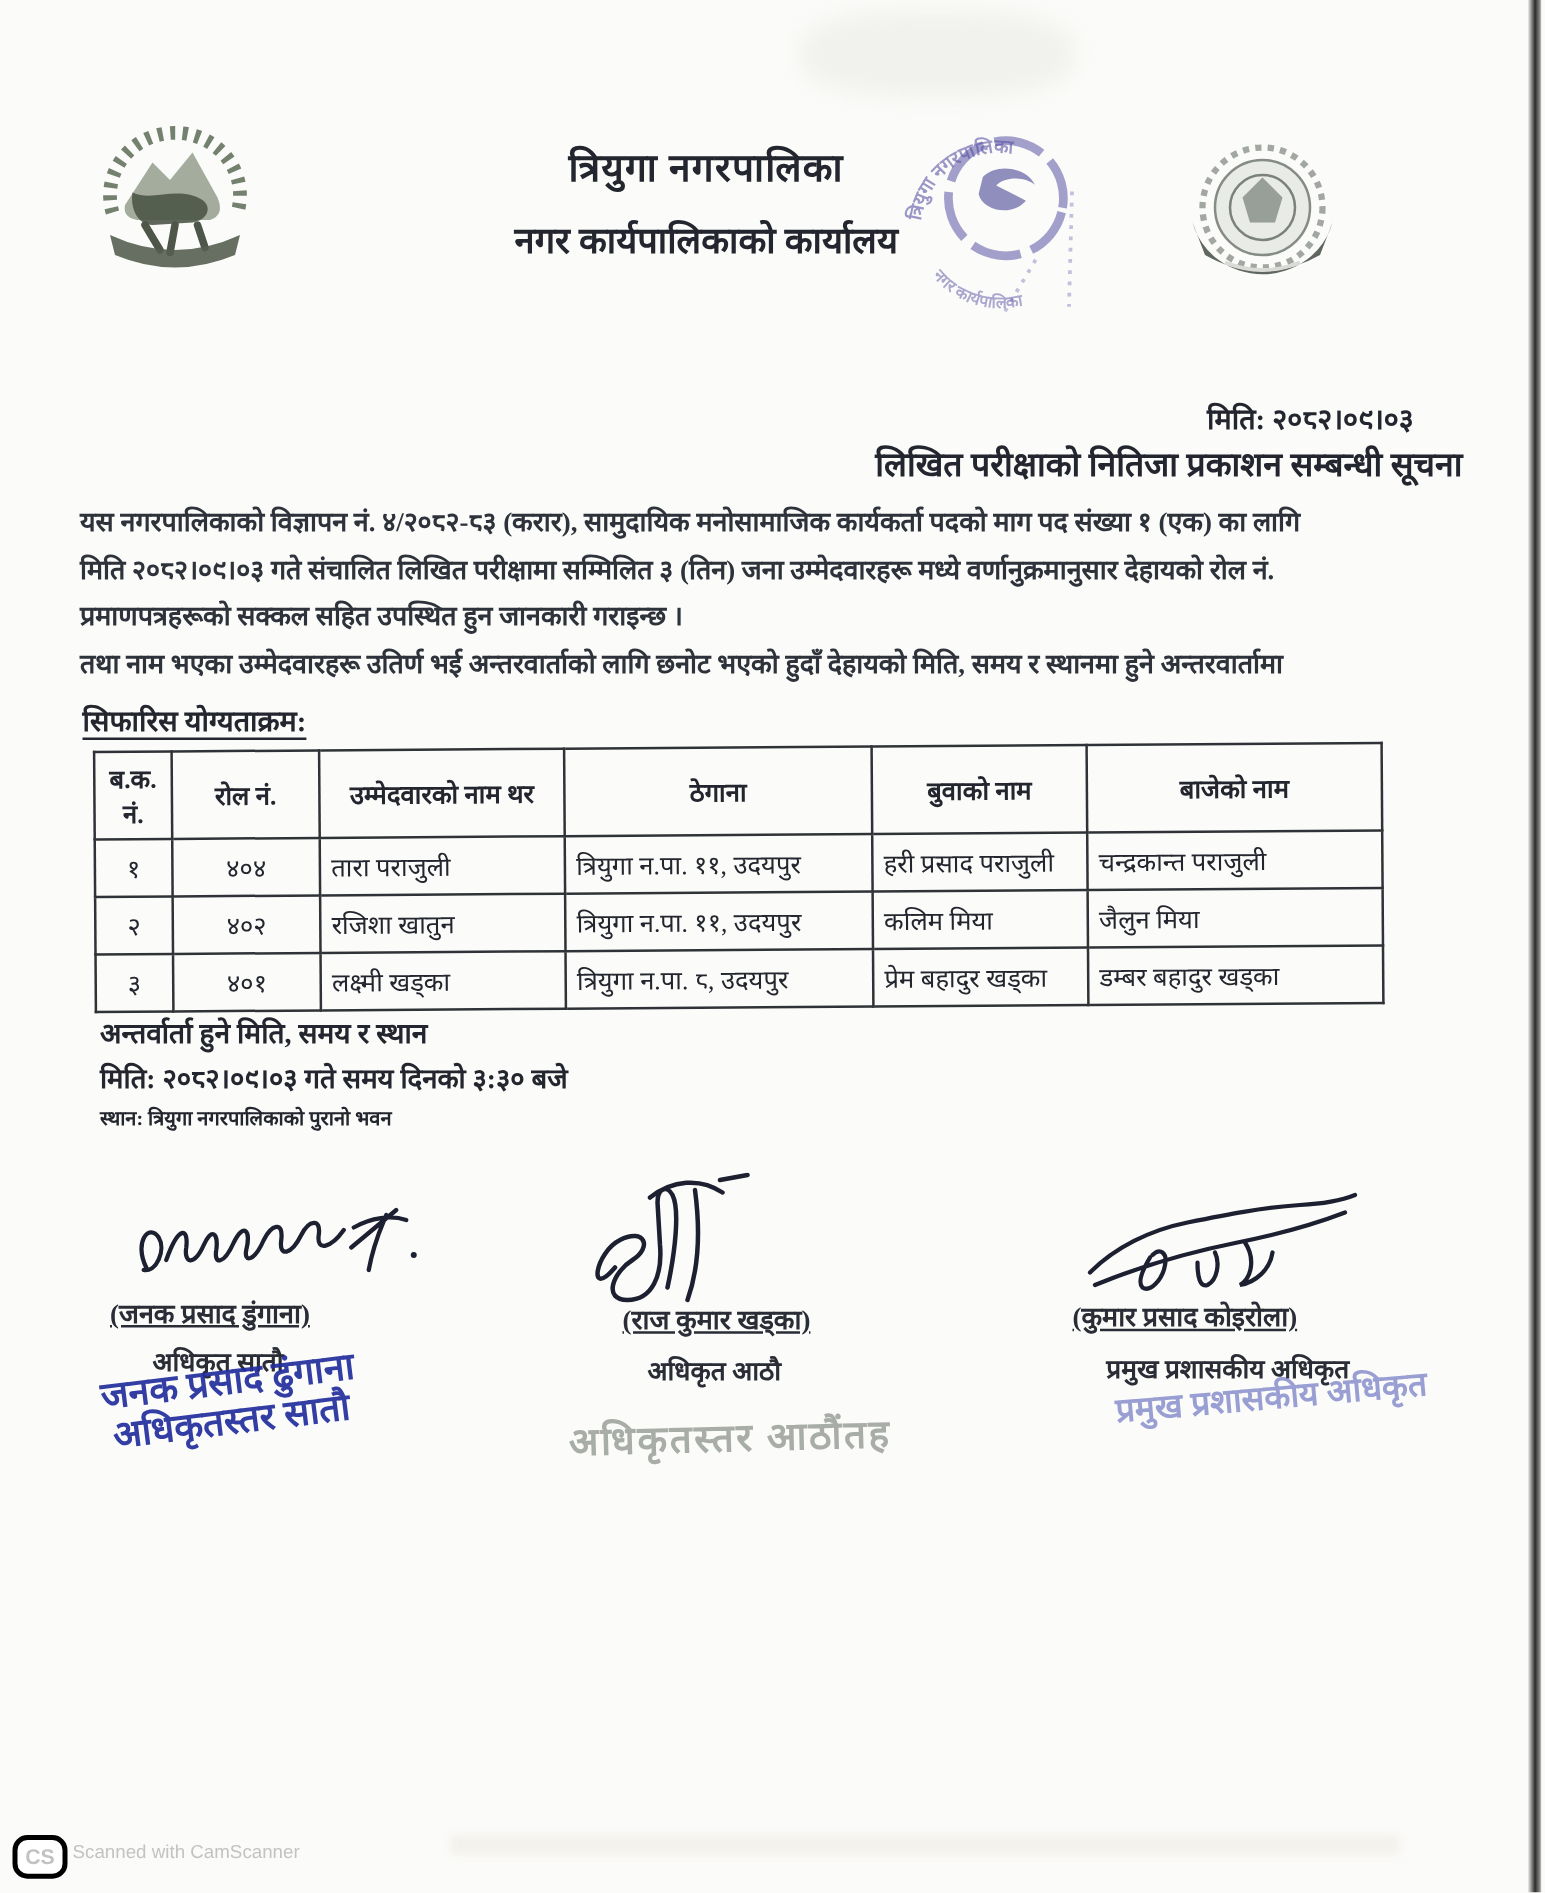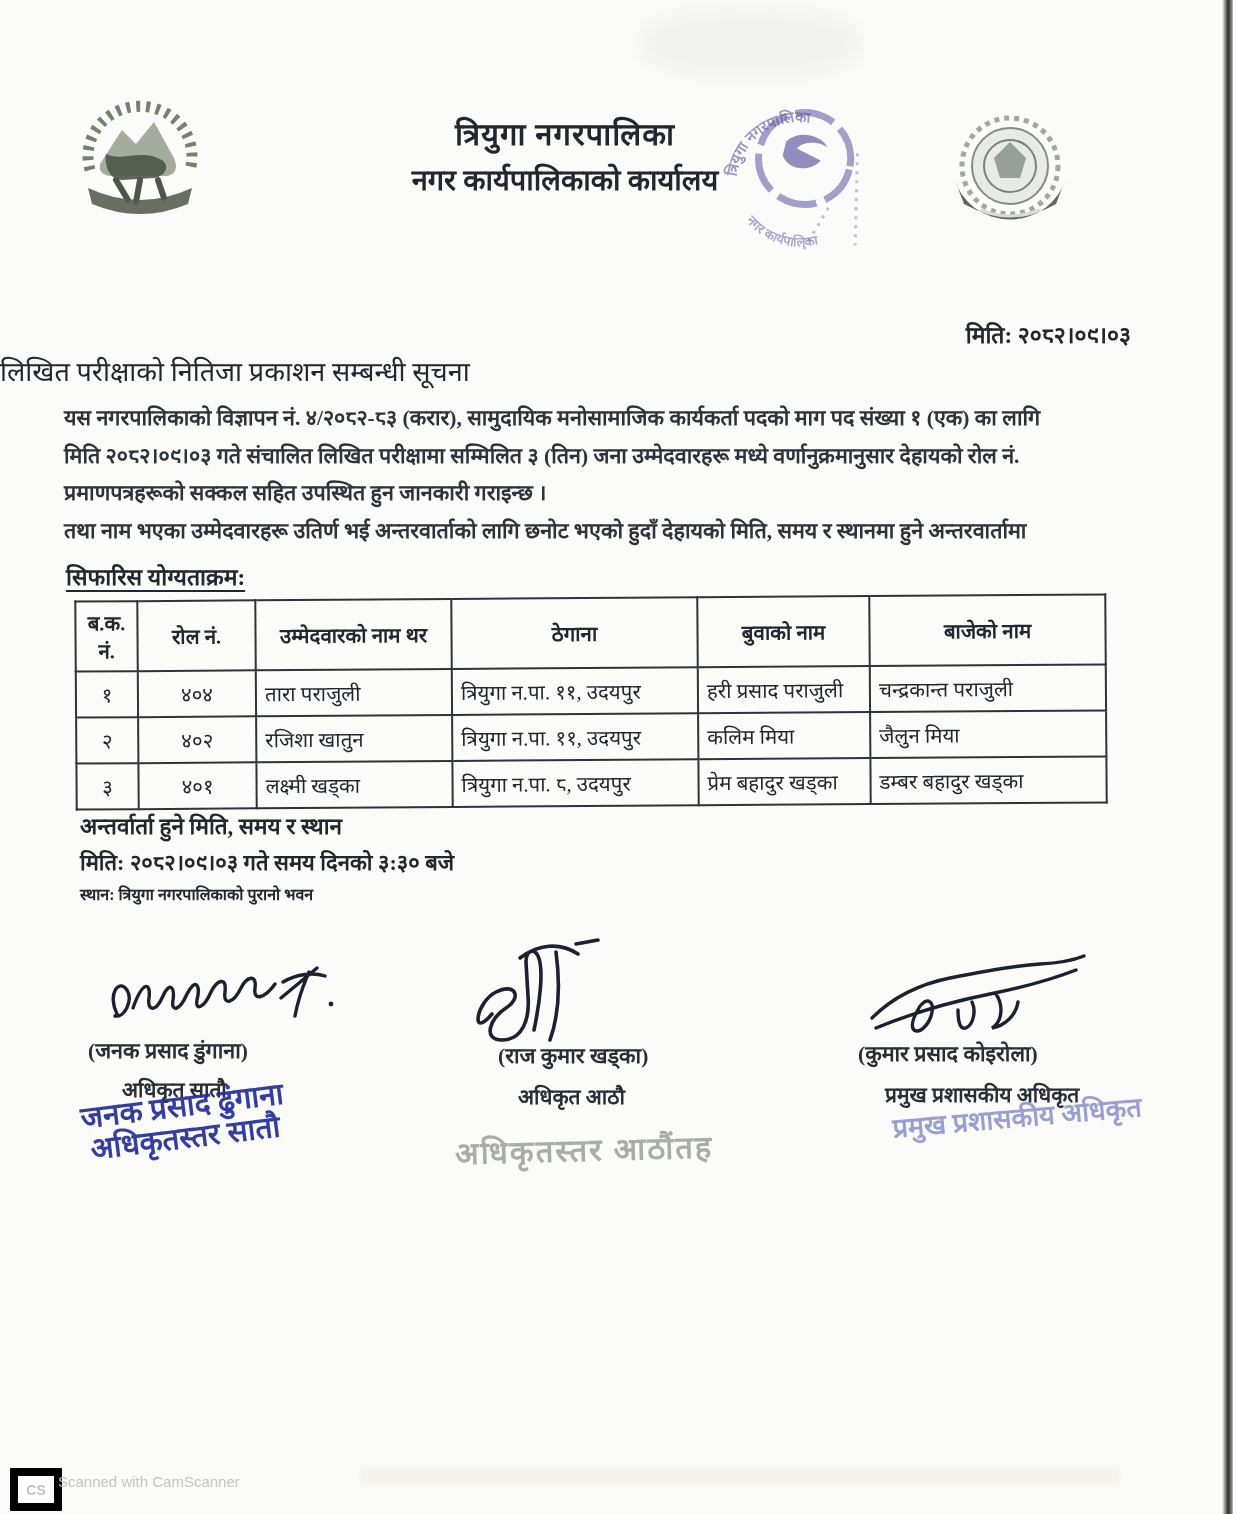--- a/index.html
+++ b/index.html
@@ -6,54 +6,54 @@
   body{
     width:1236px;height:1514px;position:relative;overflow:hidden;
     background:#fbfbf9;
     font-family:"Liberation Serif","DejaVu Serif",serif;
     color:#23262e;
   }
   .abs{position:absolute;}
   
   .header-block{left:0;top:112px;width:1130px;text-align:center;}
   .org-name{font-size:31px;font-weight:700;letter-spacing:1px;}
-  .office-name{font-size:29px;font-weight:700;margin-top:5px;}
+  .office-name{font-size:29px;font-weight:700;margin-top:17px;}
   .address-line{font-size:29px;font-weight:700;margin-top:18px;}
   .notice-no{font-size:26px;font-weight:700;margin-top:16px;}
   .date-line{right:105px;top:318px;font-size:23px;font-weight:600;}
-  .doc-title{left:0;top:352px;width:1170px;text-align:left;font-size:27px;font-weight:400;}
+  .doc-title{left:0;top:352px;width:1170px;text-align:right;font-size:27px;font-weight:700;}
   
   .body-par{left:64px;top:400px;width:1090px;font-size:21.5px;font-weight:600;color:#2e323a;}
   .body-par .line{height:37.5px;line-height:37.5px;white-space:nowrap;}
   .recommend-heading{left:66px;top:560px;font-size:23px;font-weight:700;text-decoration:underline;text-underline-offset:5px;}
   
   .result-table{left:75px;top:597px;transform:rotate(-0.4deg);}
   table{border-collapse:collapse;table-layout:fixed;background:transparent;}
   th,td{border:2px solid #2f3236;font-size:20.5px;padding:2px 8px;overflow:hidden;}
   th{font-weight:700;text-align:center;height:64px;}
   td{height:40px;}
   td.center{text-align:center;}
   
   .interview-heading{left:80px;top:810px;font-size:22.5px;font-weight:700;}
   .interview-date{left:80px;top:846px;font-size:22px;font-weight:600;}
   .interview-venue{left:80px;top:883px;font-size:16px;font-weight:600;text-align:center;}
   
-  .sig-name{font-size:21.5px;font-weight:700;color:#2a2d36;}
+  .sig-name{font-size:21.5px;font-weight:700;color:#2a2d36;text-decoration:underline;}
   .sig-title{font-size:21px;font-weight:700;color:#2a2d36;}
   .stamp-blue{color:#232e9e;font-weight:700;line-height:1.05;opacity:.92;}
   .stamp-faded-blue{color:#4a55b5;opacity:.55;font-weight:700;}
   .stamp-faded-gray{color:#8d948d;opacity:.75;font-weight:700;letter-spacing:2px;}
   
   .edge-shadow{left:1222px;top:0;width:11px;height:1514px;
     background:linear-gradient(to right,rgba(0,0,0,0),#2c2c2c 55%,#8a8a8a 90%,#cfcfcf);}
   .bleed-top{left:640px;top:8px;width:220px;height:70px;background:#e9e9e4;filter:blur(9px);opacity:.55;border-radius:40%;}
   .bleed-bottom{left:360px;top:1468px;width:760px;height:16px;background:#f1efe9;filter:blur(4px);opacity:.8;}
   
-  .cs-badge{left:10px;top:1468px;width:36px;height:27px;border:8px solid #000000;border-radius:1px;
-    color:#c2c2c2;font-family:"Liberation Sans",sans-serif;font-weight:700;font-size:14px;
+  .cs-badge{left:10px;top:1468px;width:36px;height:27px;border:4px solid #000000;border-radius:12px;
+    color:#c2c2c2;font-family:"Liberation Sans",sans-serif;font-weight:700;font-size:17px;
     display:flex;align-items:center;justify-content:center;background:#fff;}
   .cs-text{left:58px;top:1473px;font-family:"Liberation Sans",sans-serif;font-size:15px;color:#c3c3c3;}
 </style>
 </head>
 <body>
 
 <div class="abs bleed-top"></div>
 <div class="abs bleed-bottom"></div>
 <div class="abs edge-shadow"></div>
 

